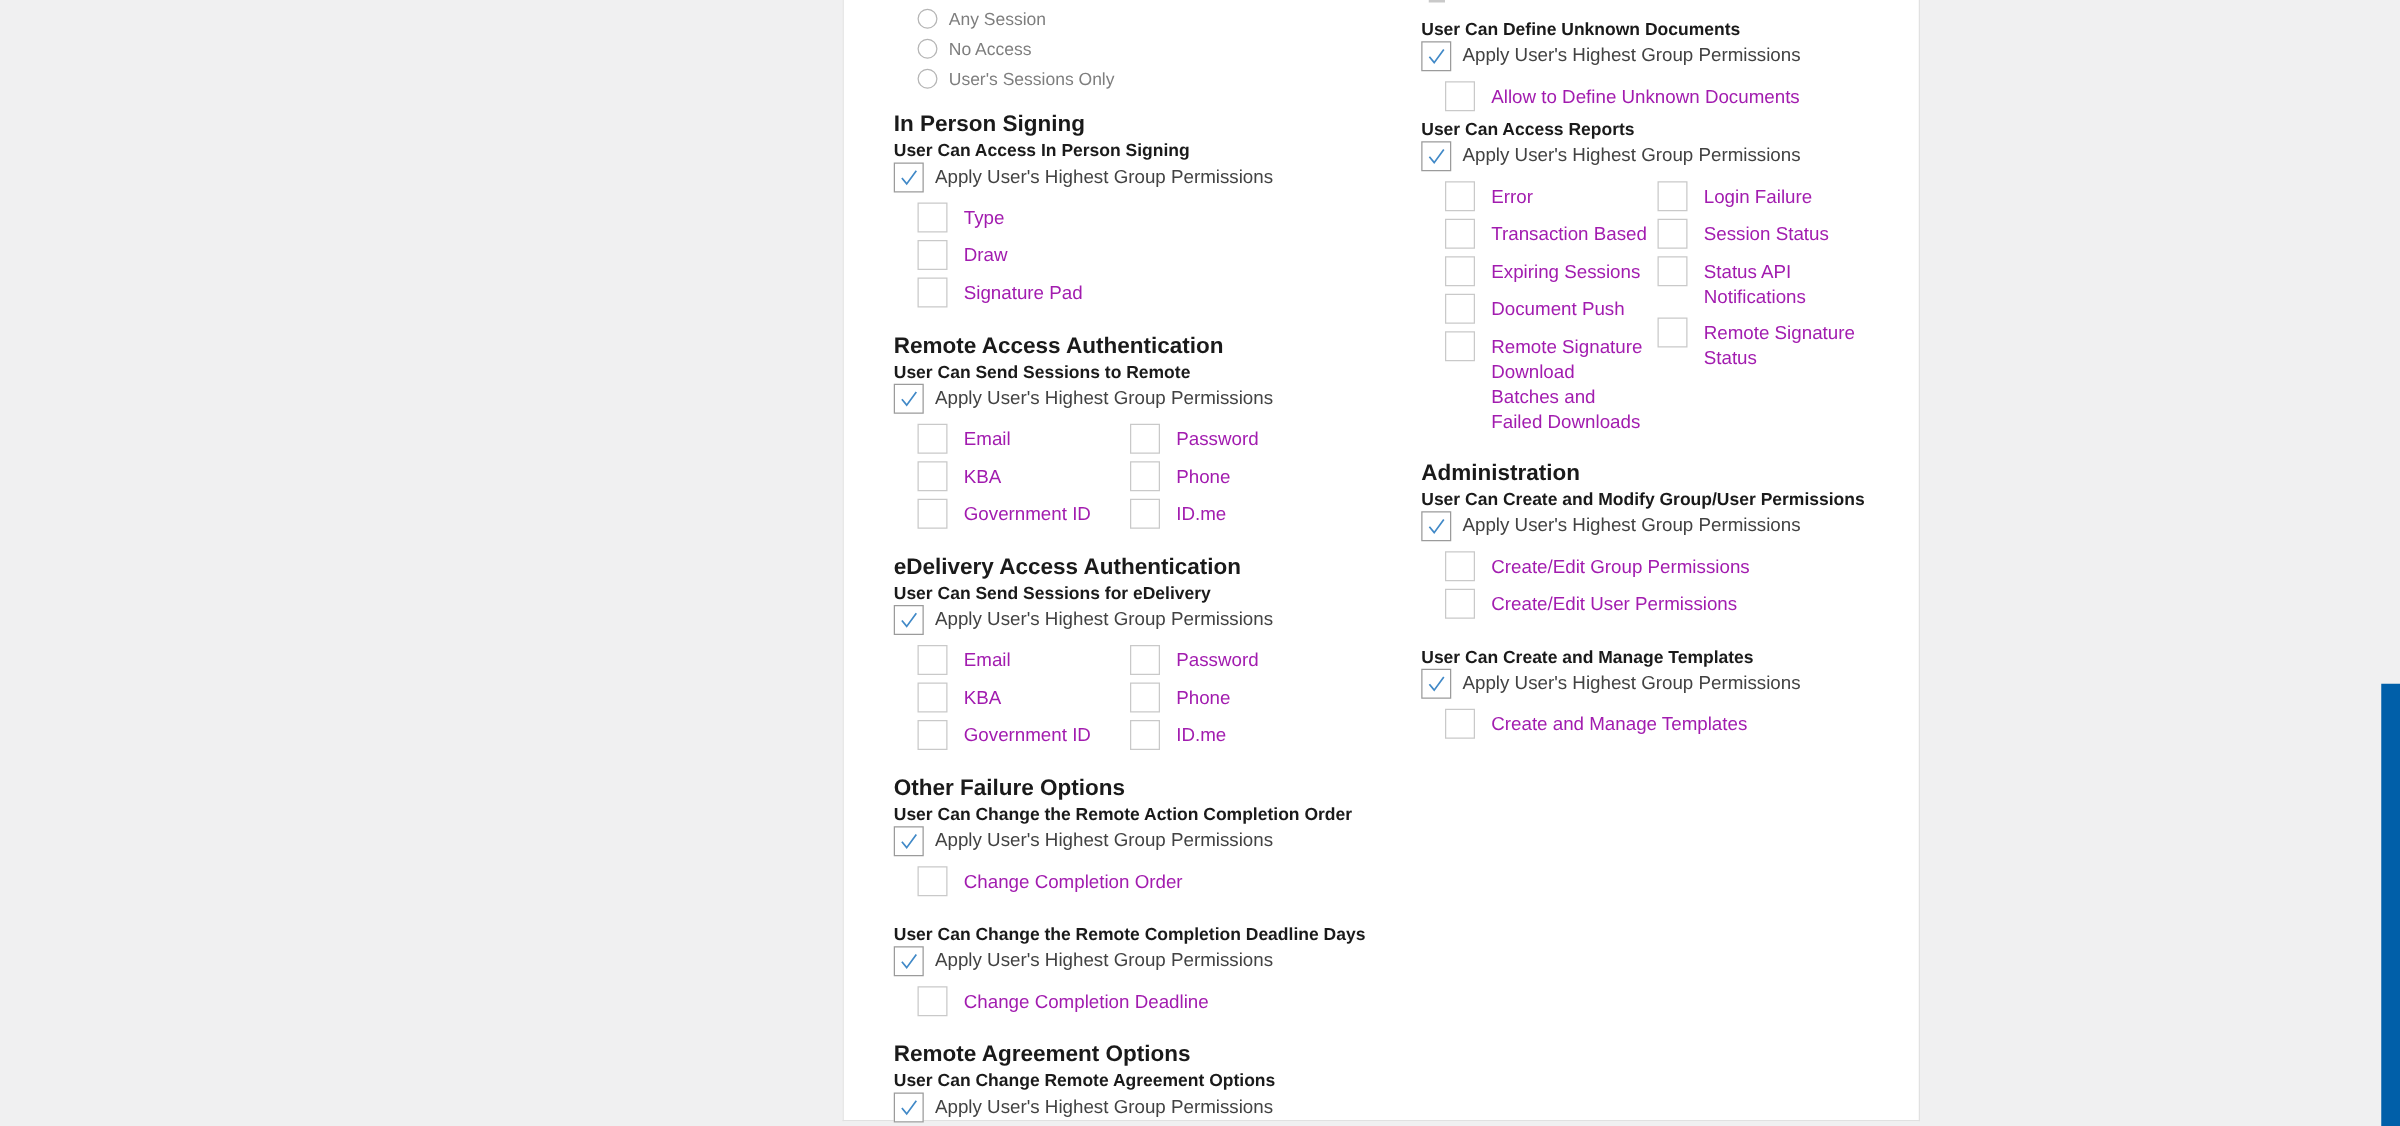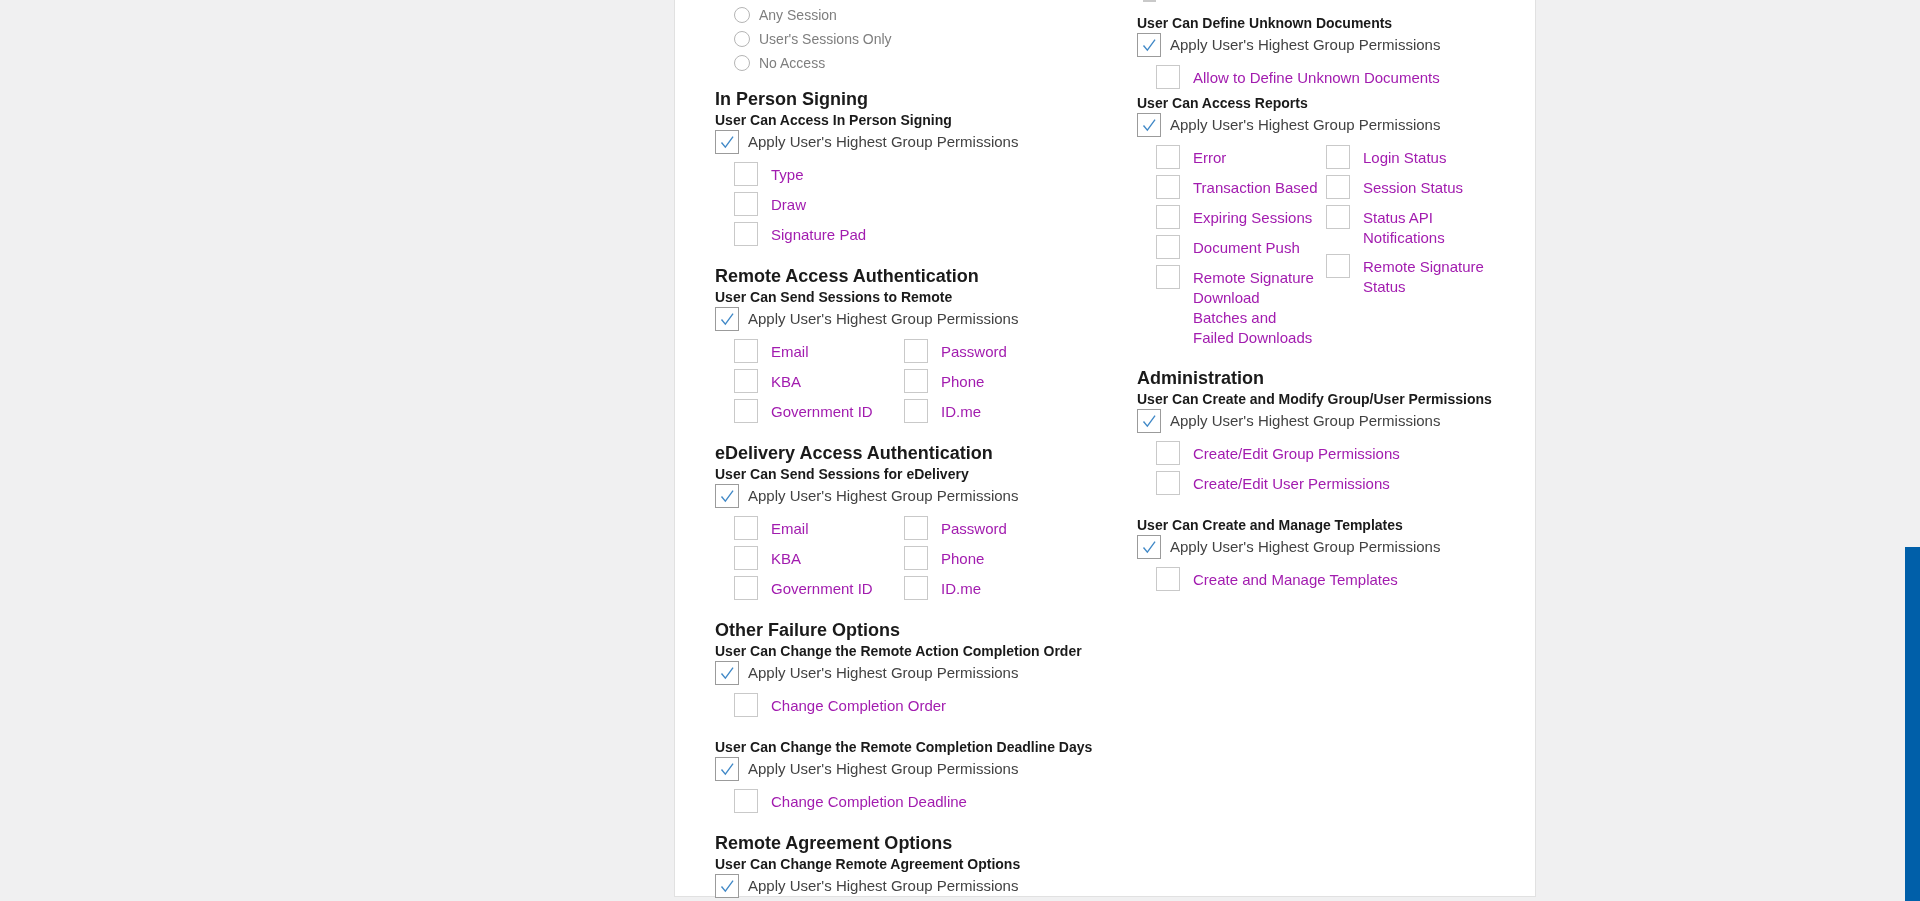--- a/index.html
+++ b/index.html
@@ -51,25 +51,25 @@
 <div class="panel" style="background: rgb(255, 255, 255);">
   <div class="cutoff-cb"></div>
   <div class="col-left">
     <div id="radio-group">
         <div class="radio-row">
           <span class="radio"></span>
           <span class="radio-lbl">Any Session</span>
         </div>
         <div class="radio-row">
           <span class="radio"></span>
-          <span class="radio-lbl">User's Sessions Only</span>
+          <span class="radio-lbl">No Access</span>
         </div>
         <div class="radio-row">
           <span class="radio"></span>
-          <span class="radio-lbl">No Access</span>
+          <span class="radio-lbl">User's Sessions Only</span>
         </div>
       </div>
     <div id="left-sections">
         <div class="section">
           <div class="sec-h">In Person Signing</div>
           <div class="group">
             <div class="sub-h">User Can Access In Person Signing</div>
             <div class="apply-row">
               <div class="cb checked">
                 <svg viewBox="0 0 24 24">
@@ -294,21 +294,21 @@
                   <span class="item-lbl">Document Push</span>
                 </div>
                 <div class="item-row">
                   <div class="cb"></div>
                   <span class="item-lbl">Remote Signature Download Batches and Failed Downloads</span>
                 </div>
               </div>
               <div class="colstack">
                 <div class="item-row">
                   <div class="cb"></div>
-                  <span class="item-lbl">Login Status</span>
+                  <span class="item-lbl">Login Failure</span>
                 </div>
                 <div class="item-row">
                   <div class="cb"></div>
                   <span class="item-lbl">Session Status</span>
                 </div>
                 <div class="item-row">
                   <div class="cb"></div>
                   <span class="item-lbl">Status API Notifications</span>
                 </div>
                 <div class="item-row">

